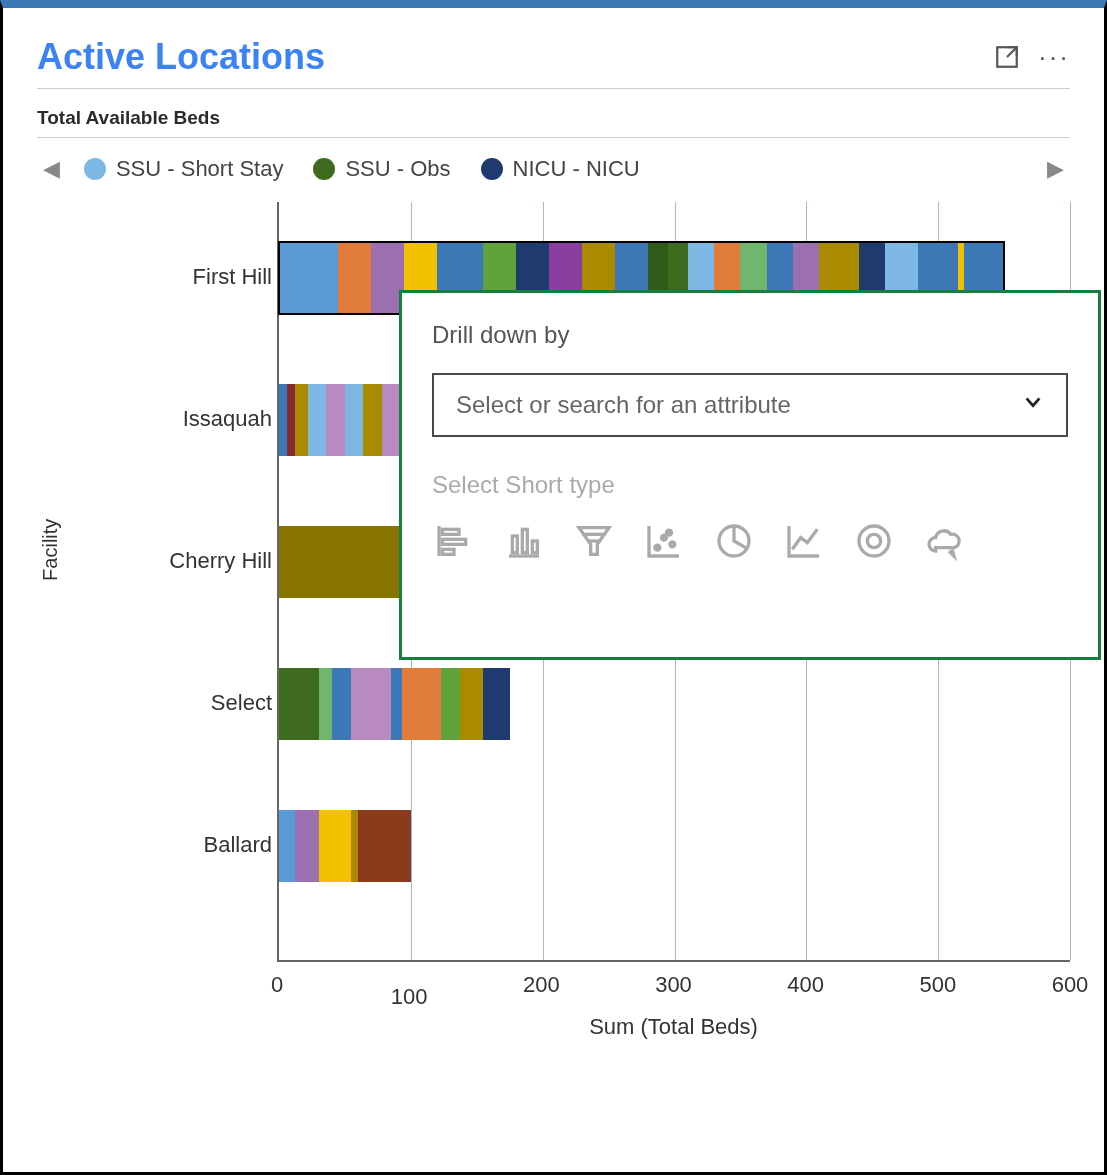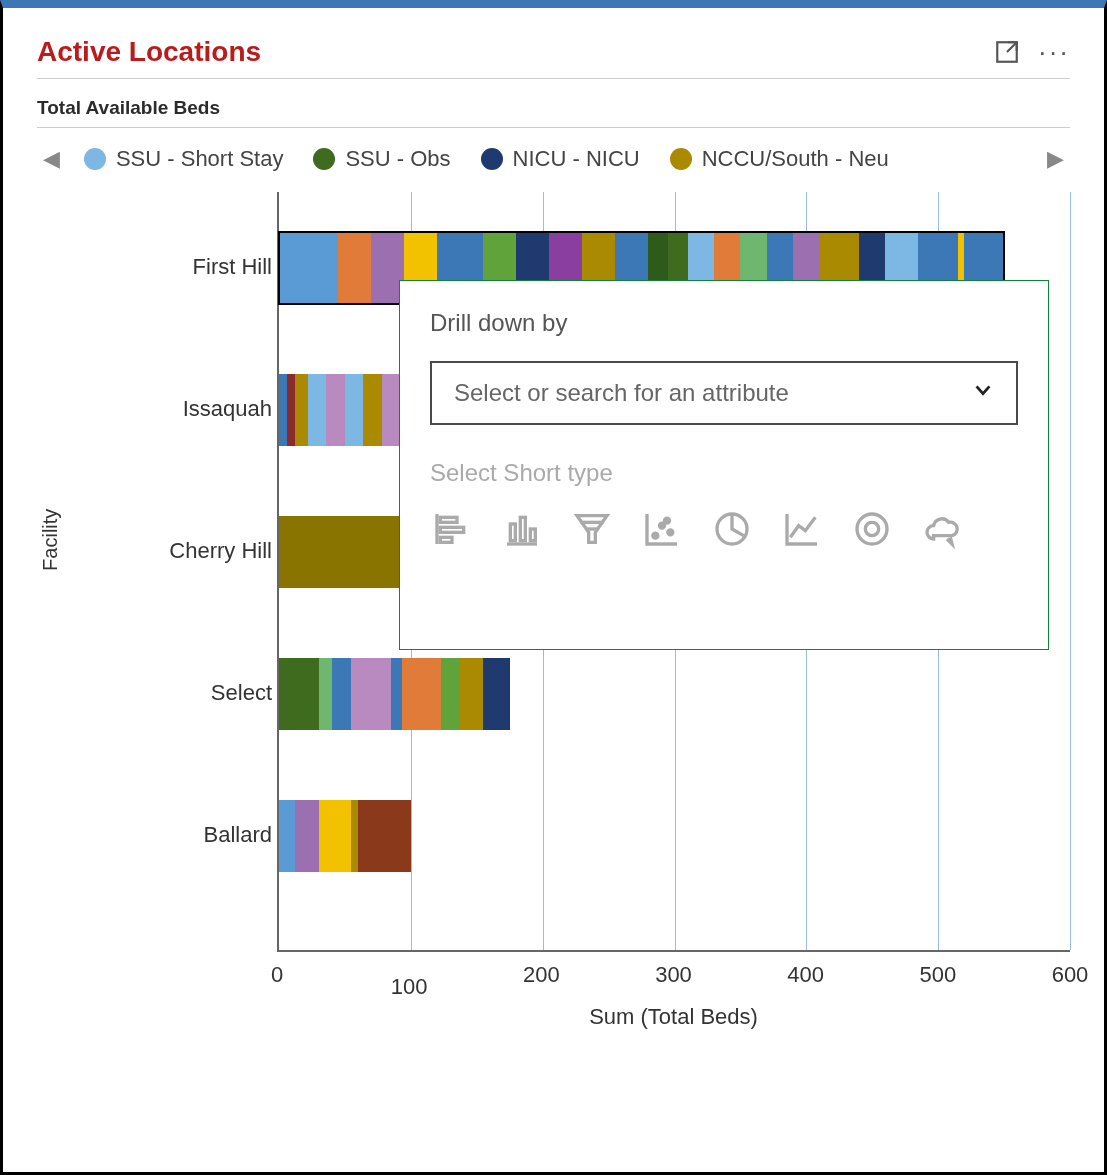--- a/index.html
+++ b/index.html
@@ -20,23 +20,23 @@
     position: relative;
   }
   .title-row {
     display: flex;
     align-items: center;
     justify-content: space-between;
     border-bottom: 1px solid #ccc;
     padding-bottom: 10px;
   }
   .title-text {
-    font-size: 28px;
+    font-size: 36px;
     font-weight: 600;
-    color: #b91c1c;
+    color: #3b82f6;
   }
   .title-actions {
     display: flex;
     gap: 18px;
     align-items: center;
     color: #555;
   }
   .icon-btn { cursor: pointer; display:flex; align-items:center; }
   .subtitle {
     font-size: 19px;
@@ -138,24 +138,24 @@
     bottom: -18px;
     text-align: center;
     font-size: 22px;
     color: #333;
   }
   
   .popover {
     position: absolute;
     left: 120px;
     top: 88px;
-    width: 650px;
+    width: 702px;
     height: 370px;
     background: #fff;
-    border: 1px solid #15803d;
+    border: 3px solid #15803d;
     padding: 28px 30px 20px 30px;
     z-index: 5;
   }
   .popover-title {
     font-size: 24px;
     color: #555;
     margin-bottom: 24px;
   }
   .combo {
     border: 2px solid #4a4a4a;
@@ -213,24 +213,20 @@
           <span class="legend-swatch" style="background:#7db7e3"></span>
           <span>SSU - Short Stay</span>
         </div>
         <div class="legend-item">
           <span class="legend-swatch" style="background:#3f6b1f"></span>
           <span>SSU - Obs</span>
         </div>
         <div class="legend-item">
           <span class="legend-swatch" style="background:#1f3a6e"></span>
           <span>NICU - NICU</span>
-        </div>
-        <div class="legend-item">
-          <span class="legend-swatch" style="background:#a98a00"></span>
-          <span>NCCU/South - Neu</span>
         </div>
       </div>
     <span class="scroll-arrow">▶</span>
   </div>
 
   <div class="chart-area">
     <div class="y-axis-label">Facility</div>
     <div class="plot" id="plot">
 
       <div class="popover">

